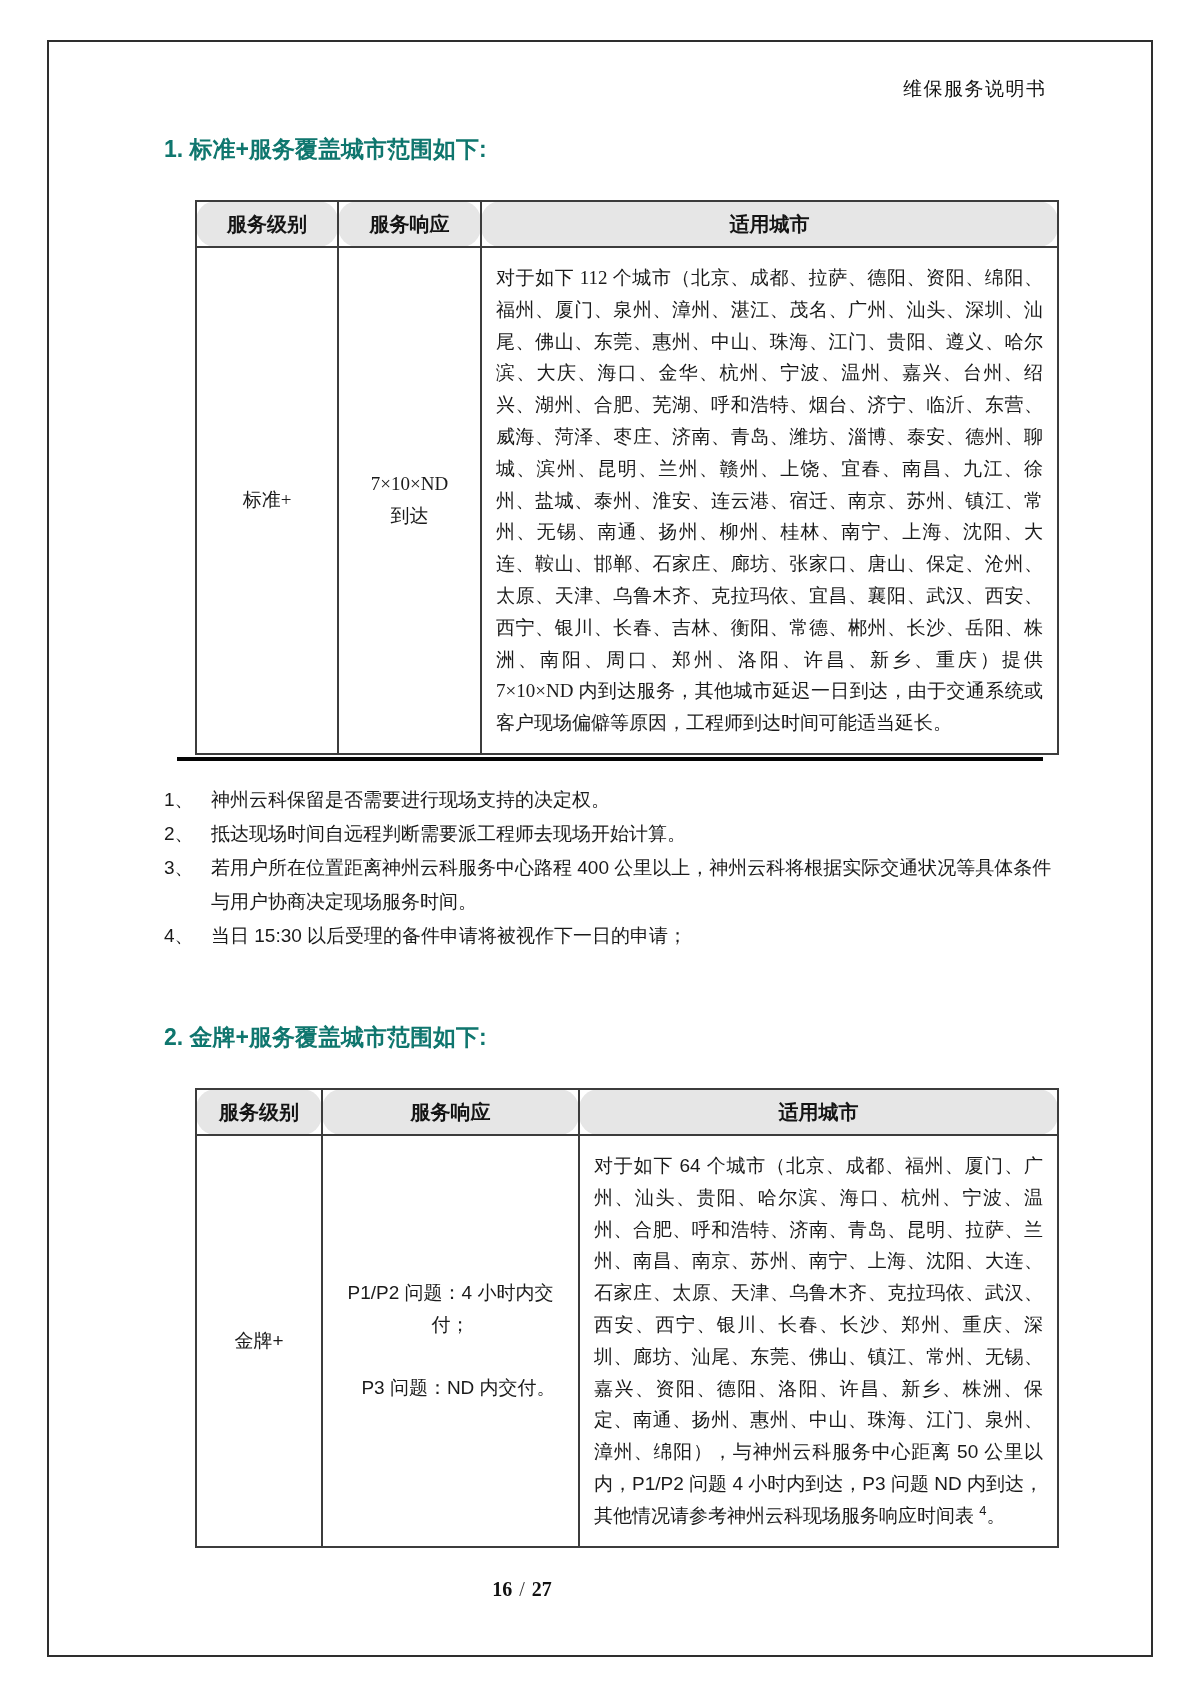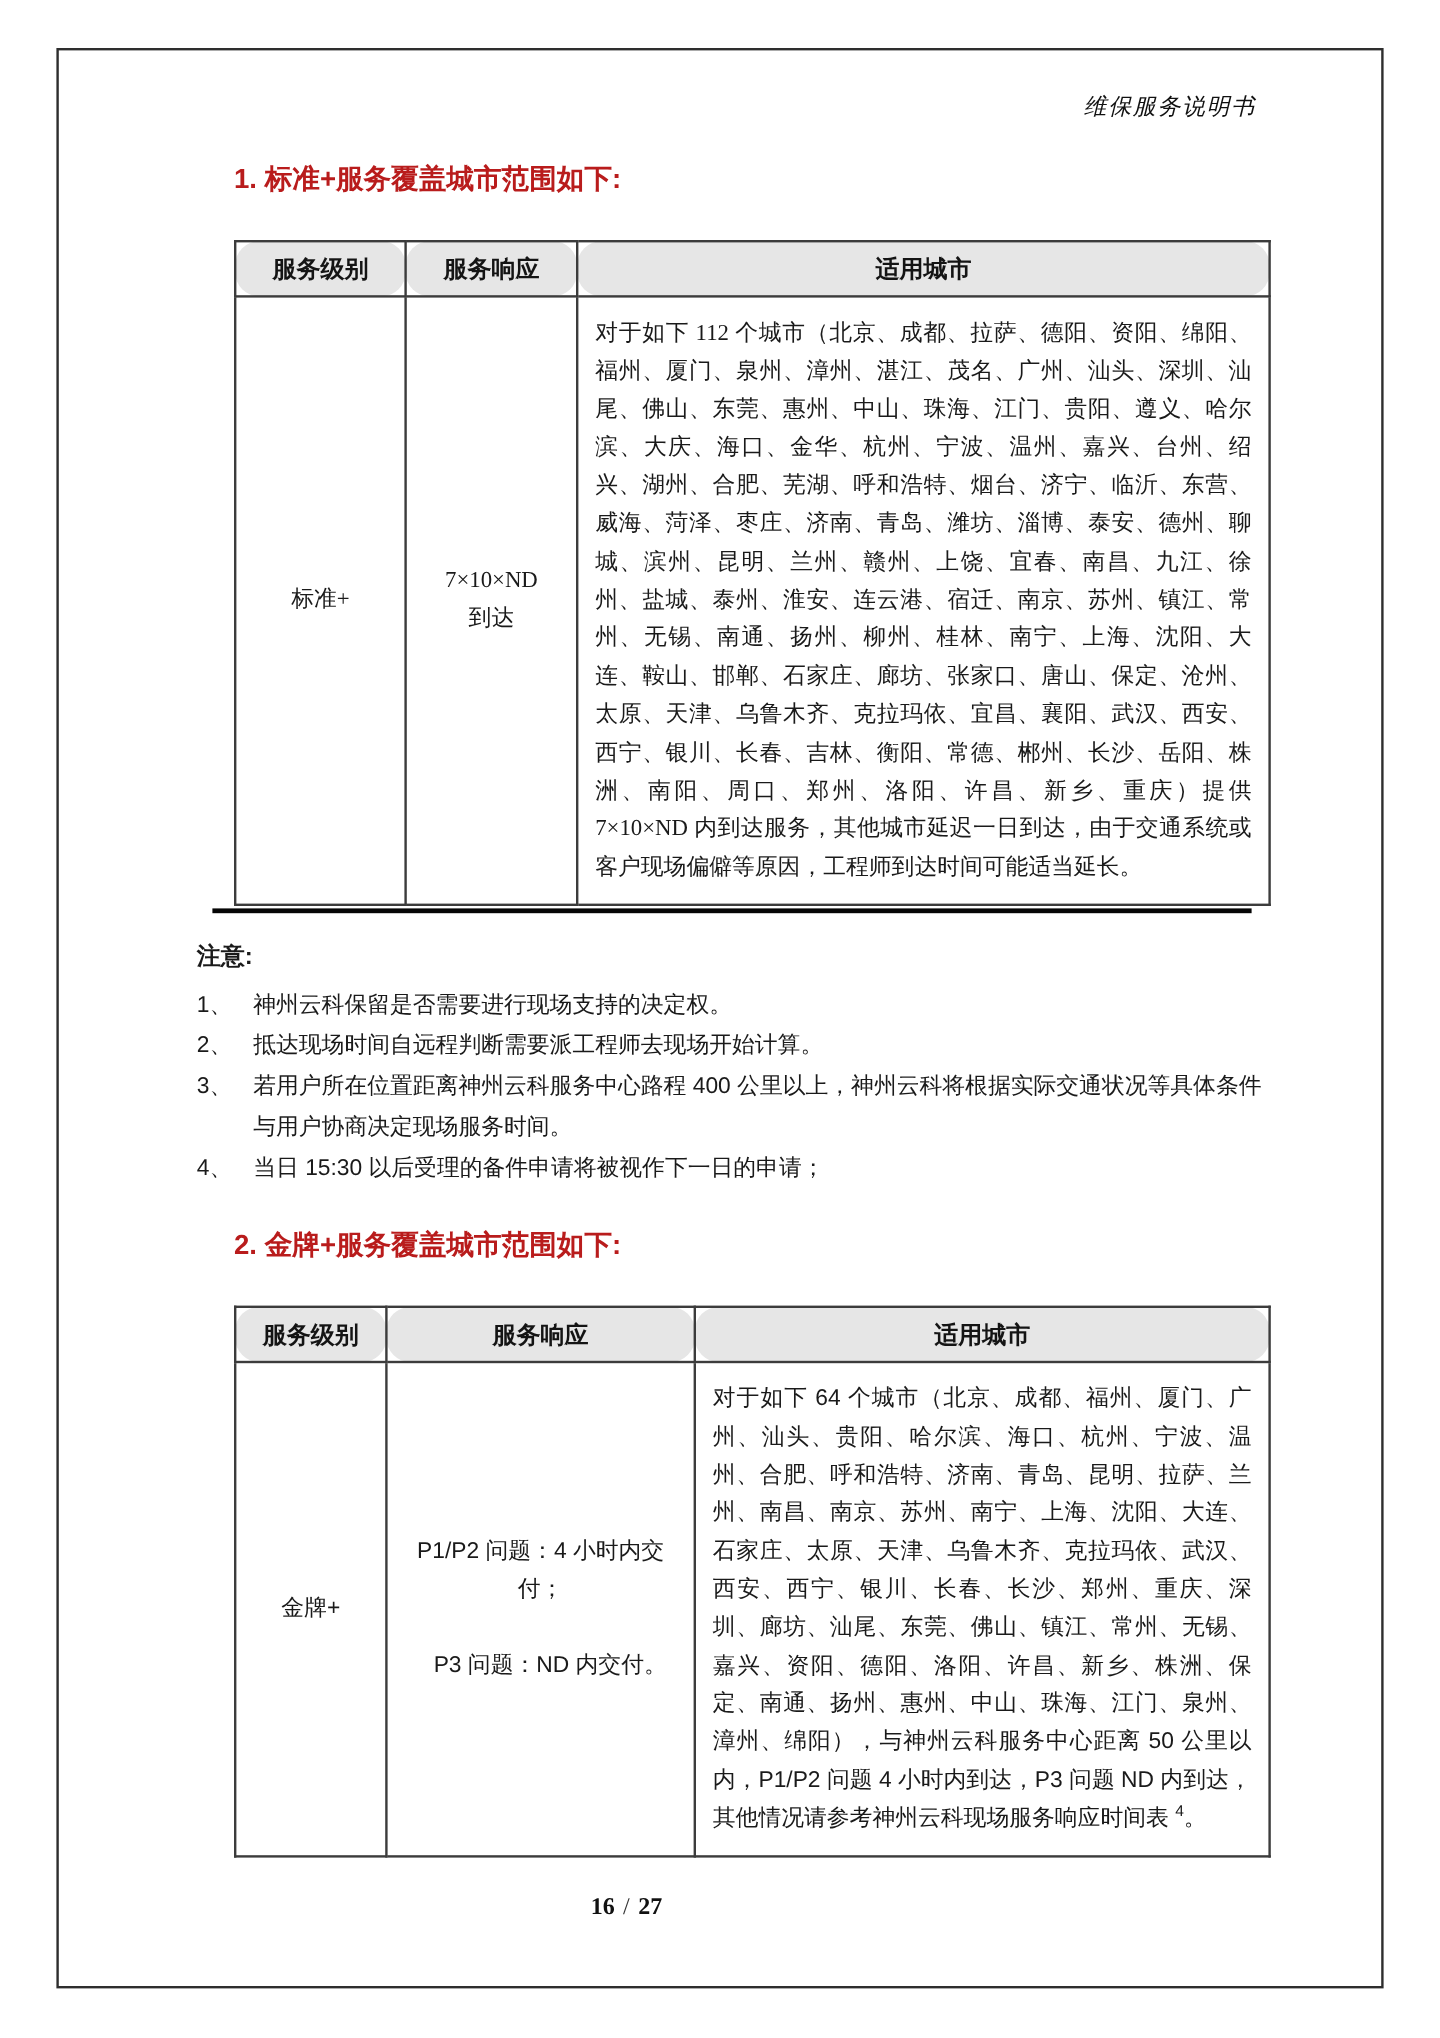--- a/index.html
+++ b/index.html
@@ -16,29 +16,27 @@
     width: 1106px; height: 1617px;
     border: 2px solid #2e2e2e;
   }
   .doc-header {
     position: absolute;
     top: 76px; left: 903px;
     font-family: "Liberation Serif", "DejaVu Serif", serif;
     font-size: 19px;
     letter-spacing: 1.5px;
     color: #111;
-    font-style: italic;
   }
   .section-heading {
     position: absolute;
     left: 164px;
     font-size: 23px;
     font-weight: bold;
-    color: #b91c1c;
-    margin-left: 31px;
+    color: #0f766e;
   }
   .heading-1 { top: 134px; }
   .heading-2 { top: 1022px; }
 
   table.svc-table {
     position: absolute;
     left: 195px;
     width: 862px;
     border-collapse: collapse;
     table-layout: fixed;
@@ -131,21 +129,20 @@
       <td>
         <div class="cities">对于如下 112 个城市（北京、成都、拉萨、德阳、资阳、绵阳、福州、厦门、泉州、漳州、湛江、茂名、广州、汕头、深圳、汕尾、佛山、东莞、惠州、中山、珠海、江门、贵阳、遵义、哈尔滨、大庆、海口、金华、杭州、宁波、温州、嘉兴、台州、绍兴、湖州、合肥、芜湖、呼和浩特、烟台、济宁、临沂、东营、威海、菏泽、枣庄、济南、青岛、潍坊、淄博、泰安、德州、聊城、滨州、昆明、兰州、赣州、上饶、宜春、南昌、九江、徐州、盐城、泰州、淮安、连云港、宿迁、南京、苏州、镇江、常州、无锡、南通、扬州、柳州、桂林、南宁、上海、沈阳、大连、鞍山、邯郸、石家庄、廊坊、张家口、唐山、保定、沧州、太原、天津、乌鲁木齐、克拉玛依、宜昌、襄阳、武汉、西安、西宁、银川、长春、吉林、衡阳、常德、郴州、长沙、岳阳、株洲、南阳、周口、郑州、洛阳、许昌、新乡、重庆）提供 7×10×ND 内到达服务，其他城市延迟一日到达，由于交通系统或客户现场偏僻等原因，工程师到达时间可能适当延长。</div>
       </td>
     </tr>
   </tbody>
 </table>
 
 <div class="section-rule"></div>
 
 <div class="notes">
-  <div class="notes-title">注意:</div>
   <div class="note-item">
     <span class="note-num">1、</span>
     <span class="note-text">神州云科保留是否需要进行现场支持的决定权。</span>
   </div>
   <div class="note-item">
     <span class="note-num">2、</span>
     <span class="note-text">抵达现场时间自远程判断需要派工程师去现场开始计算。</span>
   </div>
   <div class="note-item">
     <span class="note-num">3、</span>

